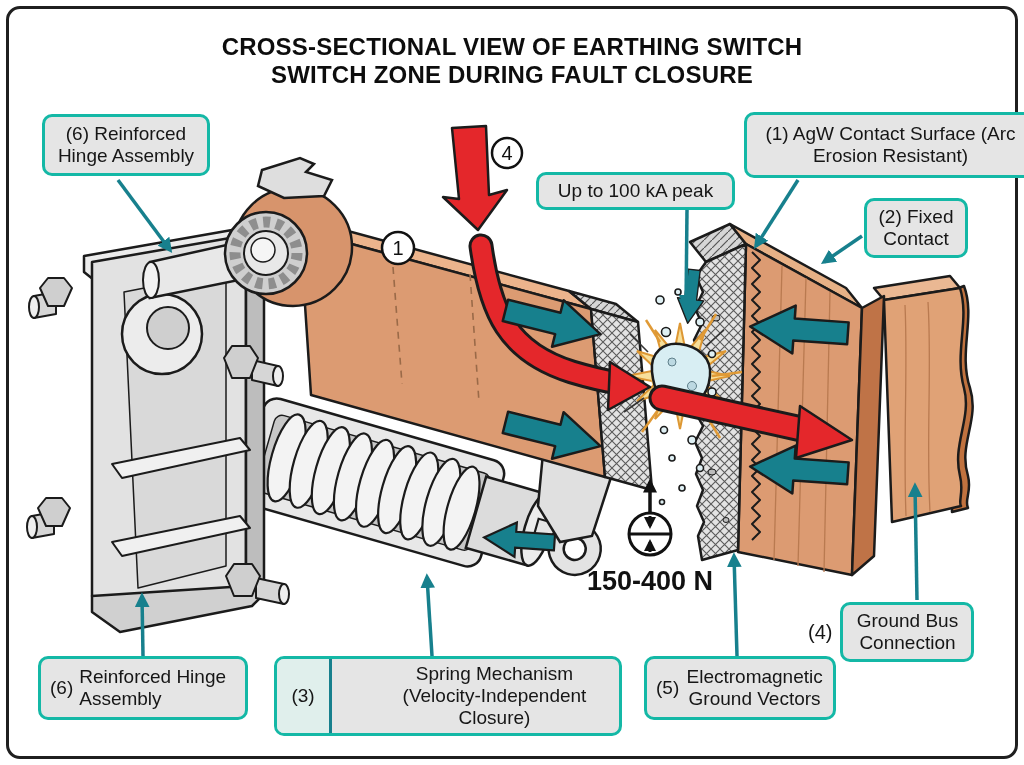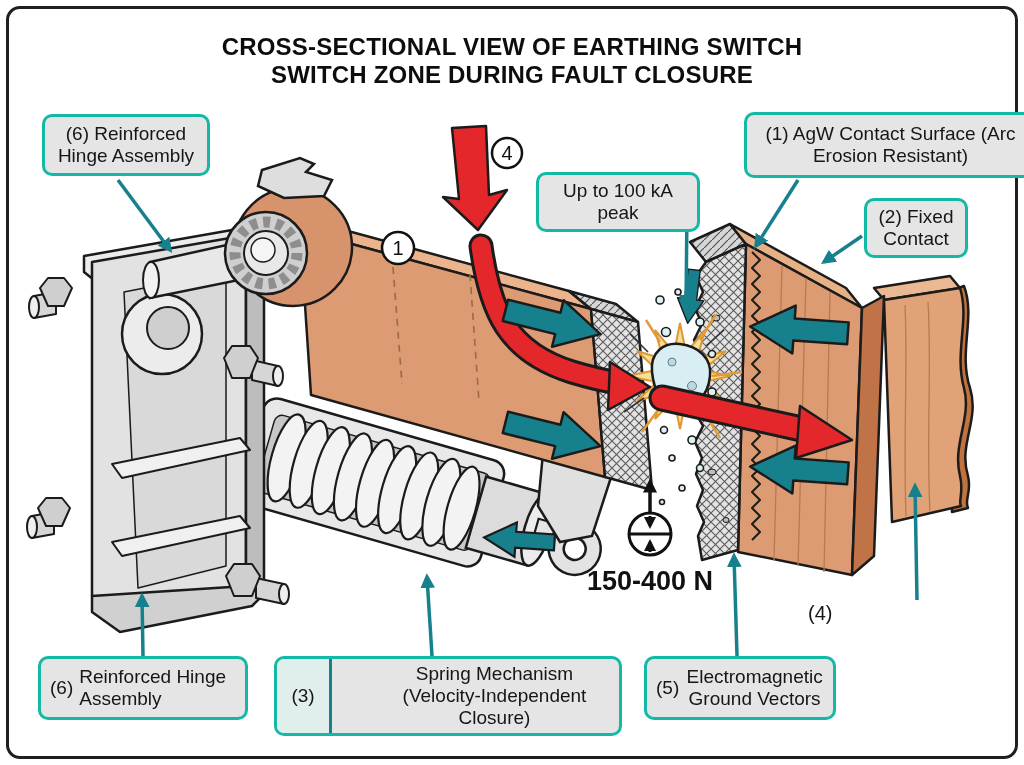--- a/index.html
+++ b/index.html
@@ -231,24 +231,25 @@
     <text x="398" y="255" text-anchor="middle" font-family="Liberation Sans, sans-serif" font-size="20" fill="#111">1</text>
   </g>
 </svg>
 
 <div class="callout" style="left:42px;top:114px;width:168px;min-height:62px;">(6) Reinforced Hinge Assembly</div>
 
 <div class="callout" style="left:744px;top:112px;width:293px;min-height:66px;">(1) AgW Contact Surface (Arc Erosion Resistant)</div>
 
 <div class="callout" style="left:864px;top:198px;width:104px;min-height:60px;">(2) Fixed Contact</div>
 
-<div class="callout" style="left:536px;top:172px;width:164px;min-height:36px;">Up to 100 kA peak</div>
+<div class="callout" style="left:536px;top:172px;width:199px;min-height:36px;">Up to 100 kA peak</div>
 
 <div class="callout-wrap" style="left:808px;top:602px;">
   <span class="num-outside">(4)</span>
+  <div class="callout" style="width:134px;min-height:60px;">Ground Bus Connection</div>
 </div>
 
 <div class="callout" style="left:38px;top:656px;width:210px;min-height:64px;justify-content:flex-start;">
   <div class="num-row">
     <span>(6)</span>
     <span class="left-text" style="max-width:150px;display:inline-block;">Reinforced Hinge Assembly</span>
   </div>
 </div>
 
 <div class="callout callout--split" style="left:274px;top:656px;width:348px;min-height:64px;">

